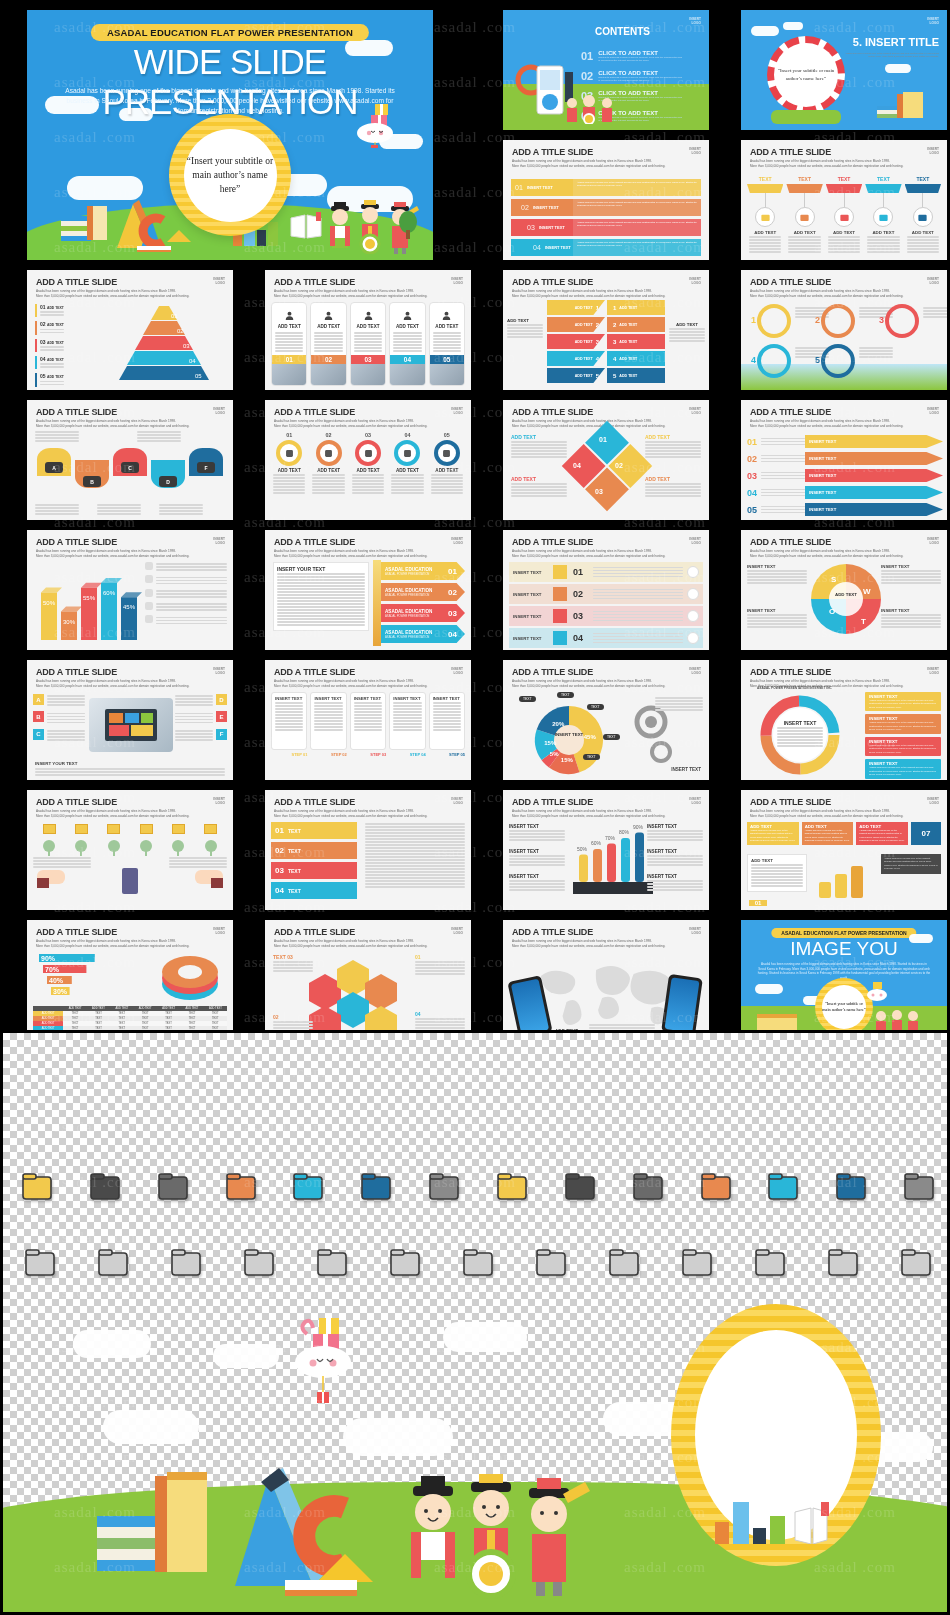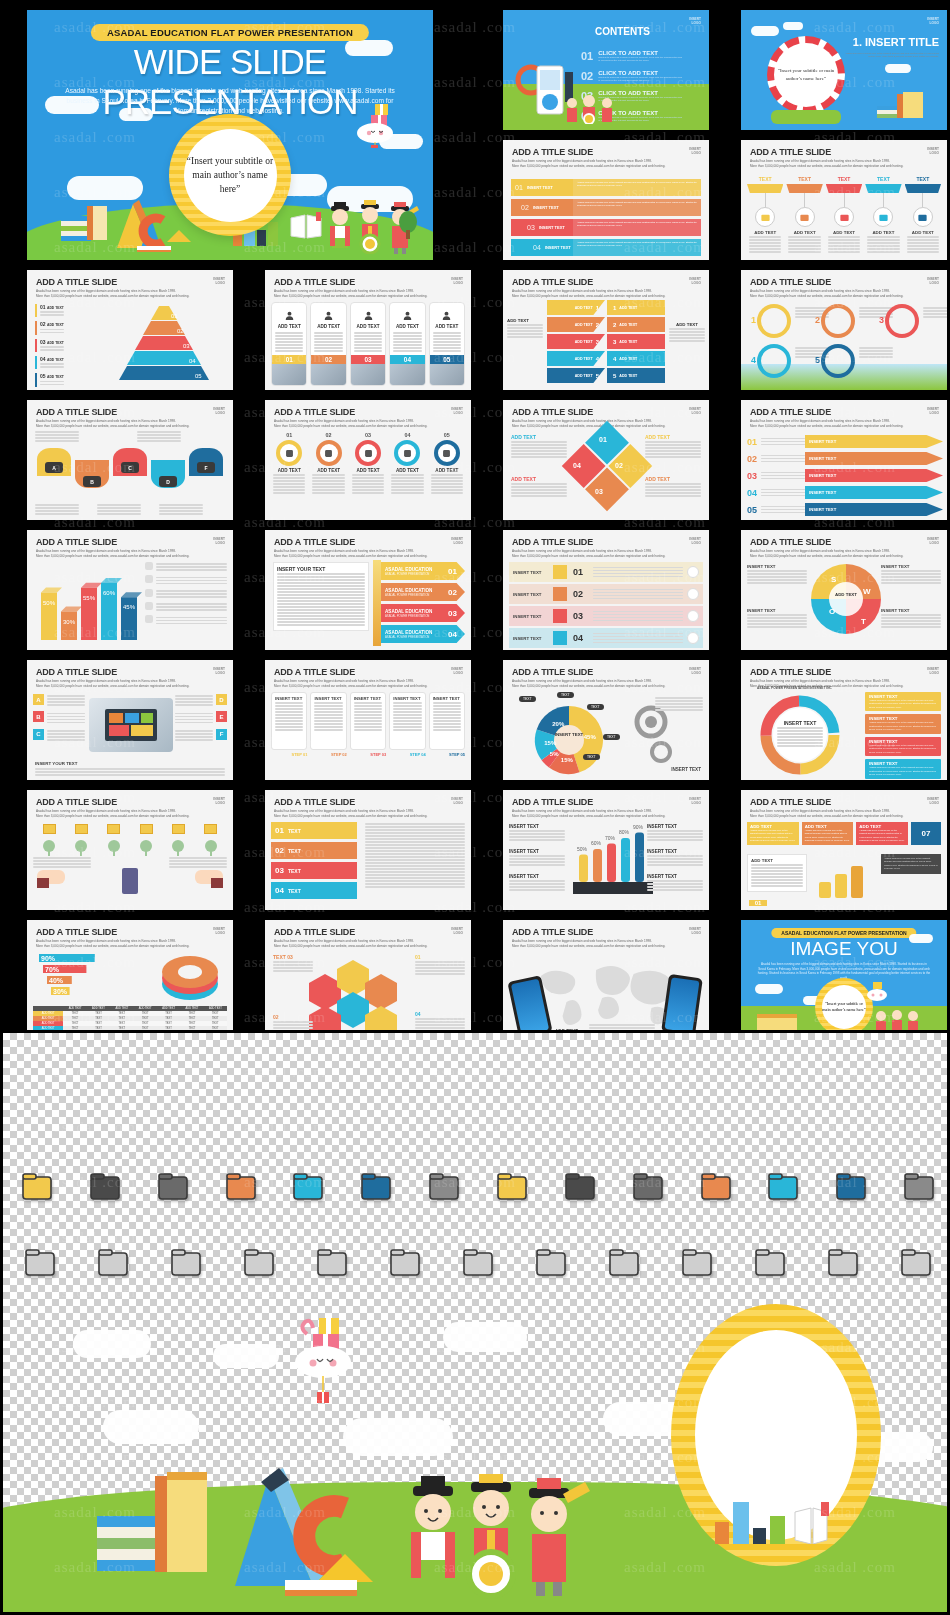--- a/index.html
+++ b/index.html
@@ -308,21 +308,21 @@
       </div>
     </div>
       </div>
       <div class="slide blue-slide" style="left: 741px; top: 10px; width: 206px; height: 120px;">
     <div class="sl-inner" style="background:#3aa3e6;">
       <div class="sl-logo" style="color:#cfe7f8;">
         <span>INSERT</span><br><span>LOGO</span></div>
       <div class="cloud" style="left:10px;top:16px;width:28px;height:10px;"></div>
       <div class="cloud" style="left:42px;top:12px;width:20px;height:8px;"></div>
       <div class="cloud" style="left:144px;top:54px;width:26px;height:9px;"></div>
-      <div style="position:absolute;right:8px;top:26px;width:108px;text-align:right;color:#fff;font-size:11px;font-weight:bold;">1. INSERT TITLE</div>
+      <div style="position:absolute;right:8px;top:26px;width:108px;text-align:right;color:#fff;font-size:11px;font-weight:bold;">5. INSERT TITLE</div>
       <div style="position:absolute;right:8px;top:42px;width:100px;text-align:right;" class="micro">Asadal has been running one of the biggest domain and web hosting sites in Korea since March 1998. More than 3,000,000 people have visited our website.</div>
       <div style="position:absolute;left:26px;top:26px;width:78px;height:78px;border-radius:50%;border:7px dashed #e8424a;background:#fff;display:flex;align-items:center;justify-content:center;">
         <div style="font-family:'Liberation Serif',serif;font-size:5px;text-align:center;line-height:1.6;color:#333;">“Insert your subtitle or main author’s name here”</div>
       </div>
       <div style="position:absolute;left:30px;bottom:6px;width:70px;height:14px;background:#8cc63e;border-radius:6px;"></div>
       <div style="position:absolute;right:16px;bottom:4px;">
         <svg width="56" height="34" viewBox="0 0 56 34">
           <rect x="2" y="18" width="22" height="4" fill="#3aa0e0"></rect>
               <rect x="2" y="22" width="22" height="4" fill="#f4f0e2"></rect>
           <rect x="2" y="26" width="22" height="4" fill="#8bbd6a"></rect>

